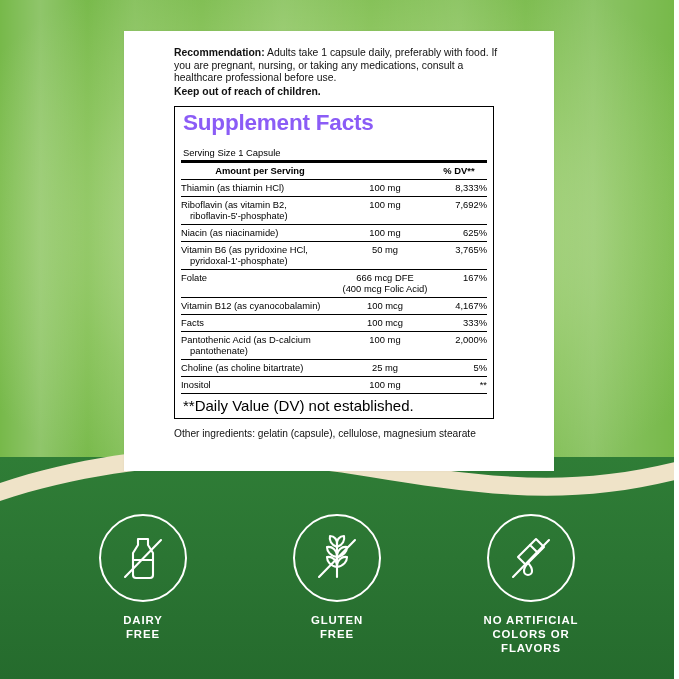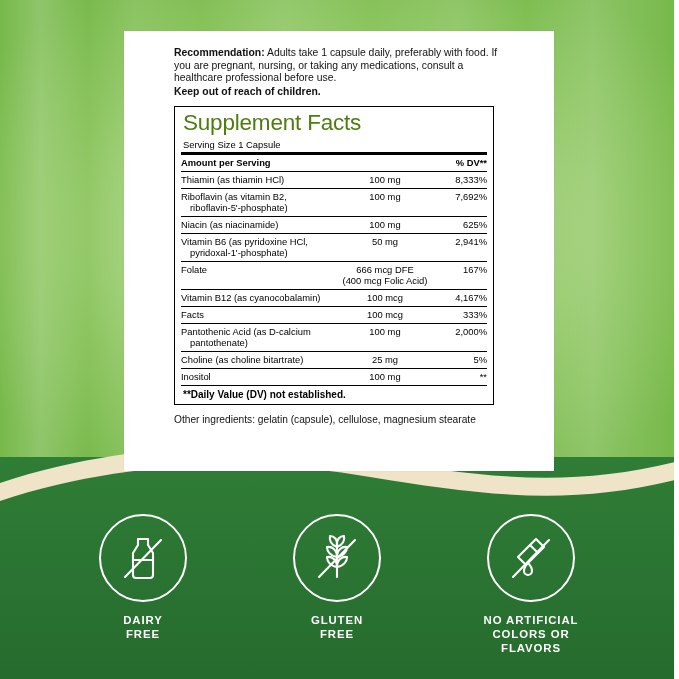--- a/index.html
+++ b/index.html
@@ -89,25 +89,25 @@
     margin-top: 9px;
     width: 320px;
     border: 1.6px solid #000;
     background: #fff;
     padding: 3px 6px 4px 6px;
     box-sizing: border-box;
   }
   .sf-title {
     font-family: "Liberation Sans", sans-serif;
     font-size: 22.5px;
-    font-weight: normal;
+    font-weight: bold;
     letter-spacing: -0.2px;
-    color: #4d7c0f;
+    color: #8b5cf6;
     line-height: 24px;
-    margin: 1px 0 4px 2px;
+    margin: 1px 0 12px 2px;
   }
   .sf-serving {
     font-size: 9.4px;
     color: #000;
     margin: 0 0 2px 2px;
   }
   .rule-thick {
     border-top: 3.4px solid #000;
     margin: 0;
   }
@@ -127,27 +127,27 @@
     border-bottom: 0.8px solid #000;
   }
   table.sf tr:last-child td { border-bottom: none; }
   td.c-name { text-align: left; padding-left: 2px; }
   td.c-amt  { text-align: center; width: 92px; white-space: pre-line; }
   td.c-dv   { text-align: right; width: 56px; padding-right: 3px; }
   .hdr-row td {
     font-weight: bold;
     border-bottom: none;
     padding: 2px 0 2.5px 0;
+    text-align: center;
   }
   .sub { display: block; padding-left: 9px; }
   .footnote {
-    font-size: 10px;
+    font-size: 15px;
     color: #000;
     padding: 3px 0 0 2px;
-    font-weight: bold;
   }
   .other-ing {
     font-size: 10.2px;
     color: #111;
     margin-top: 9px;
     margin-left: 0px;
     width: 350px;
   }
 
   
@@ -231,21 +231,21 @@
               <td class="c-dv">7,692%</td>
             </tr>
             <tr>
               <td class="c-name"><span>Niacin (as niacinamide)</span></td>
               <td class="c-amt">100 mg</td>
               <td class="c-dv">625%</td>
             </tr>
             <tr>
               <td class="c-name"><span>Vitamin B6 (as pyridoxine HCl,</span><span class="sub">pyridoxal-1'-phosphate)</span></td>
               <td class="c-amt">50 mg</td>
-              <td class="c-dv">2,941%</td>
+              <td class="c-dv">3,765%</td>
             </tr>
             <tr>
               <td class="c-name"><span>Folate</span></td>
               <td class="c-amt">666 mcg DFE
 (400 mcg Folic Acid)</td>
               <td class="c-dv">167%</td>
             </tr>
             <tr>
               <td class="c-name"><span>Vitamin B12 (as cyanocobalamin)</span></td>
               <td class="c-amt">100 mcg</td>

